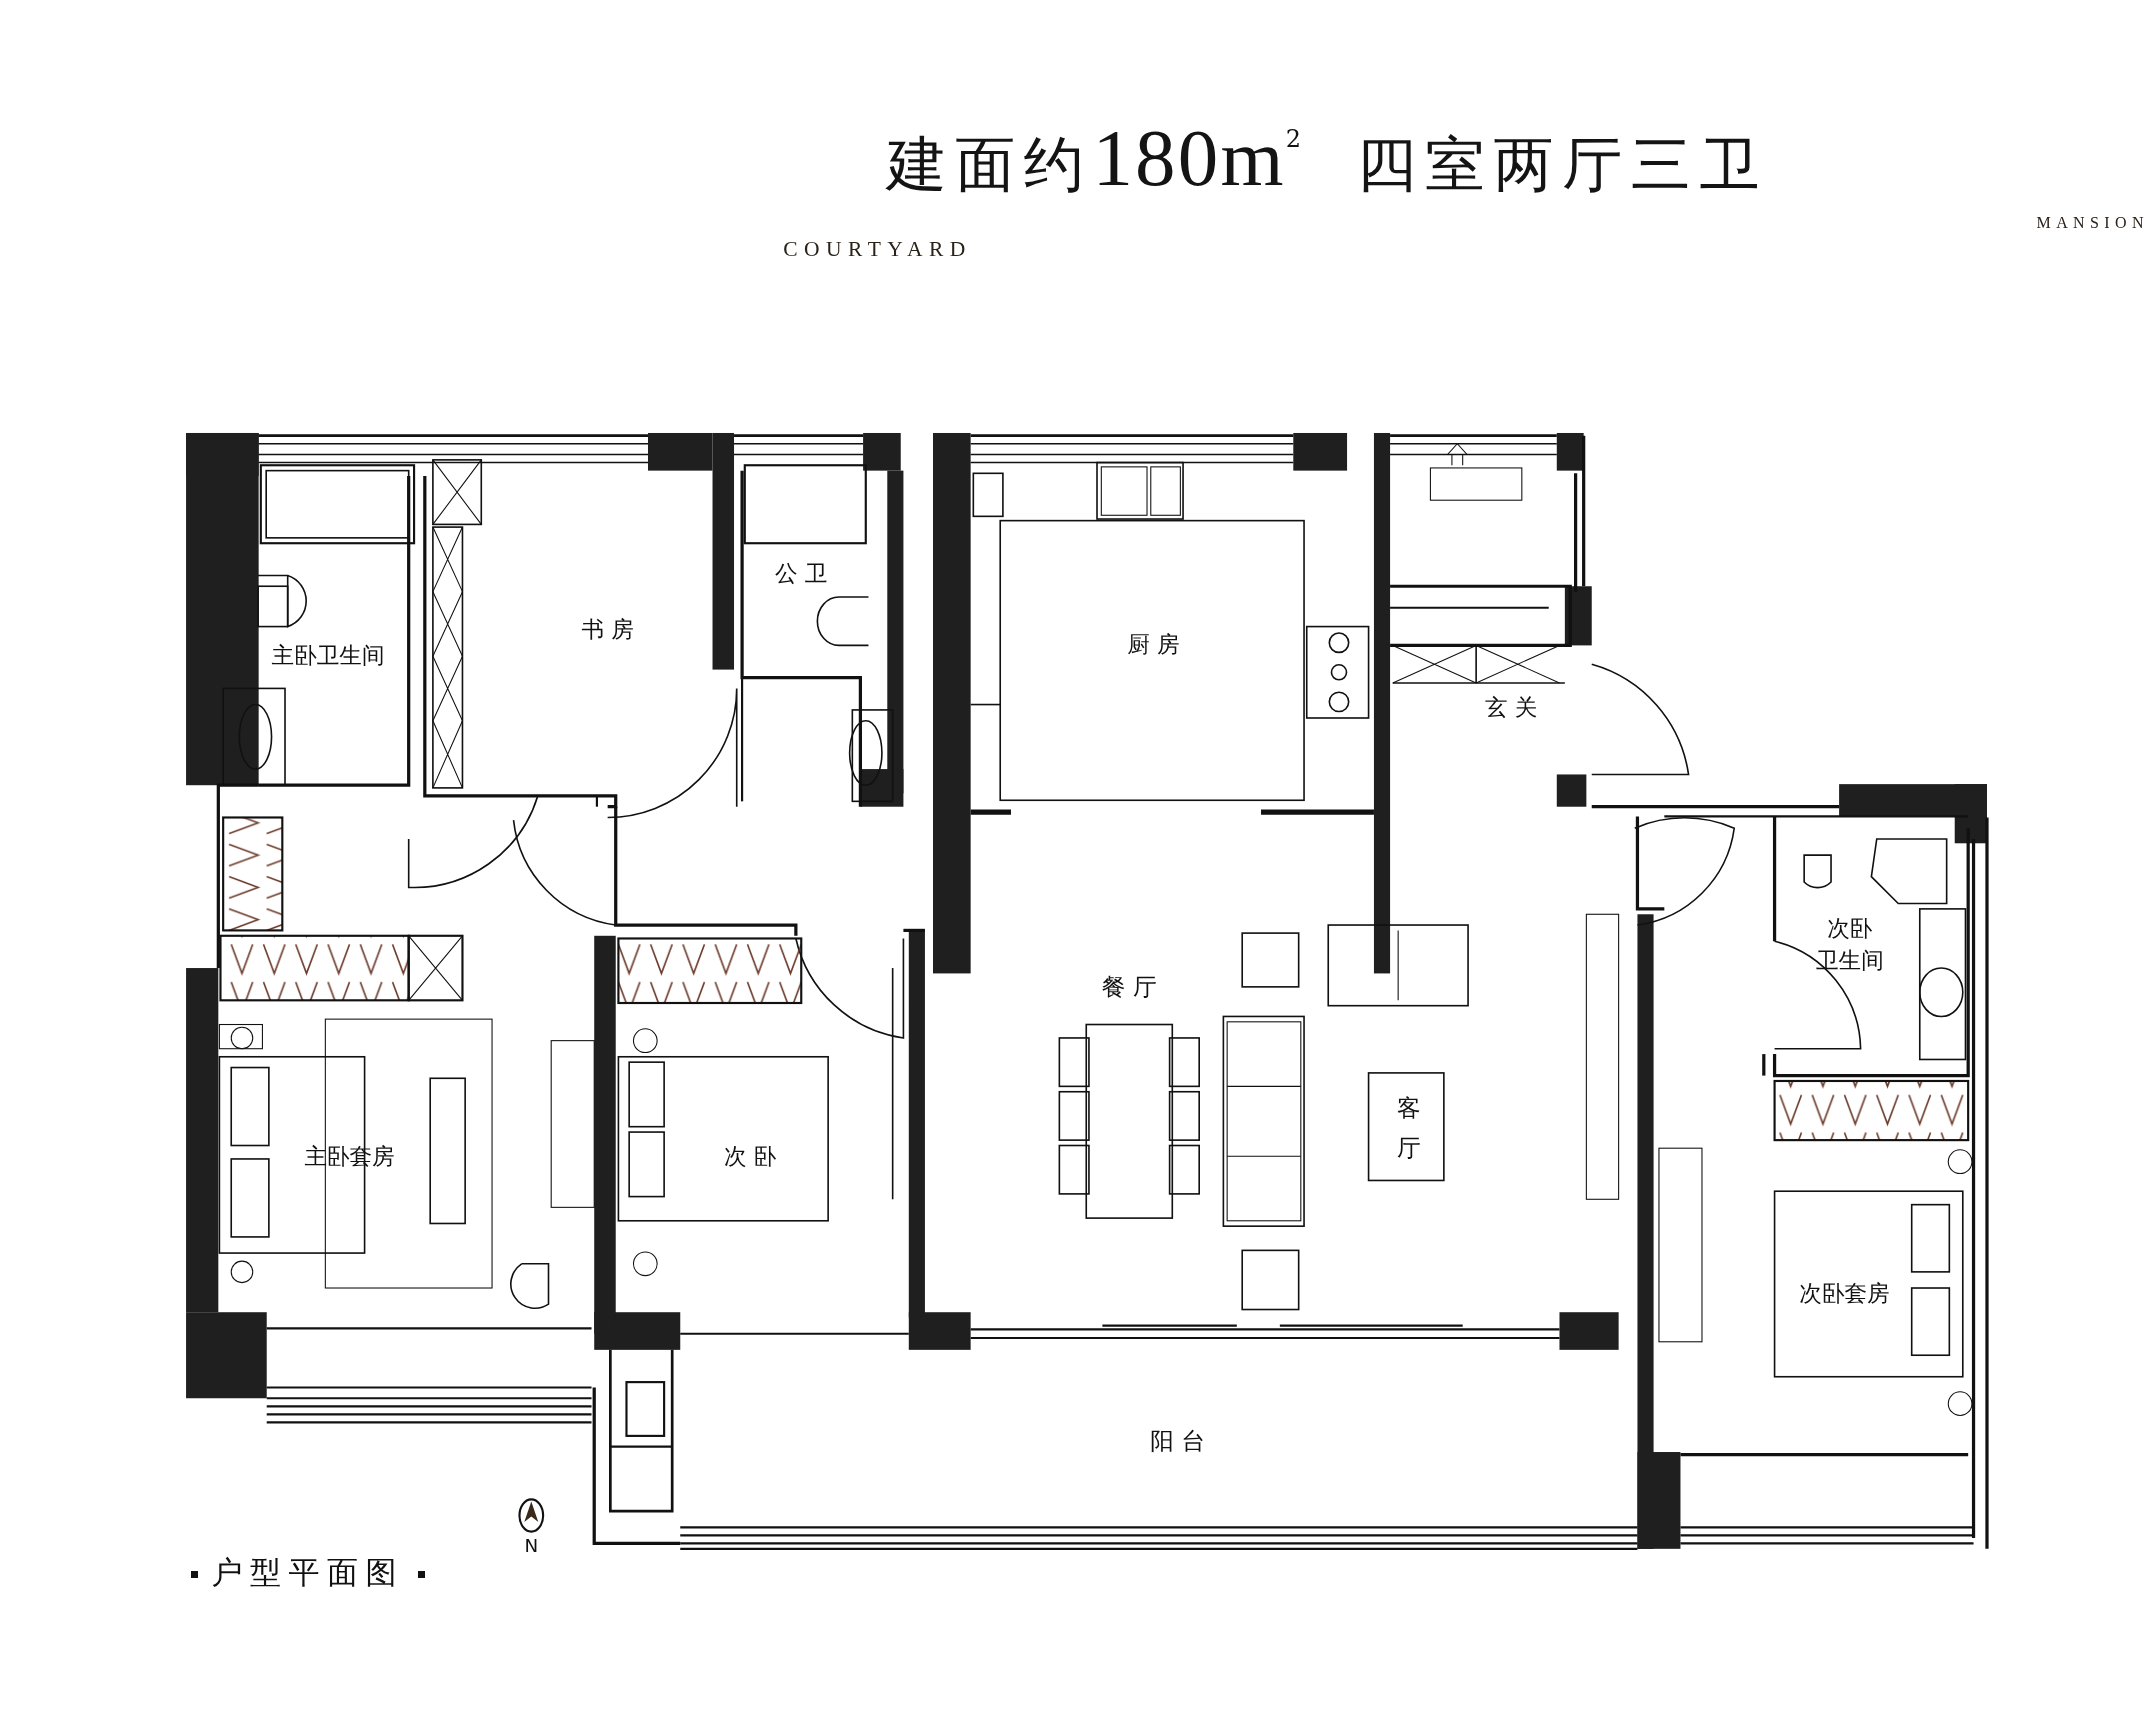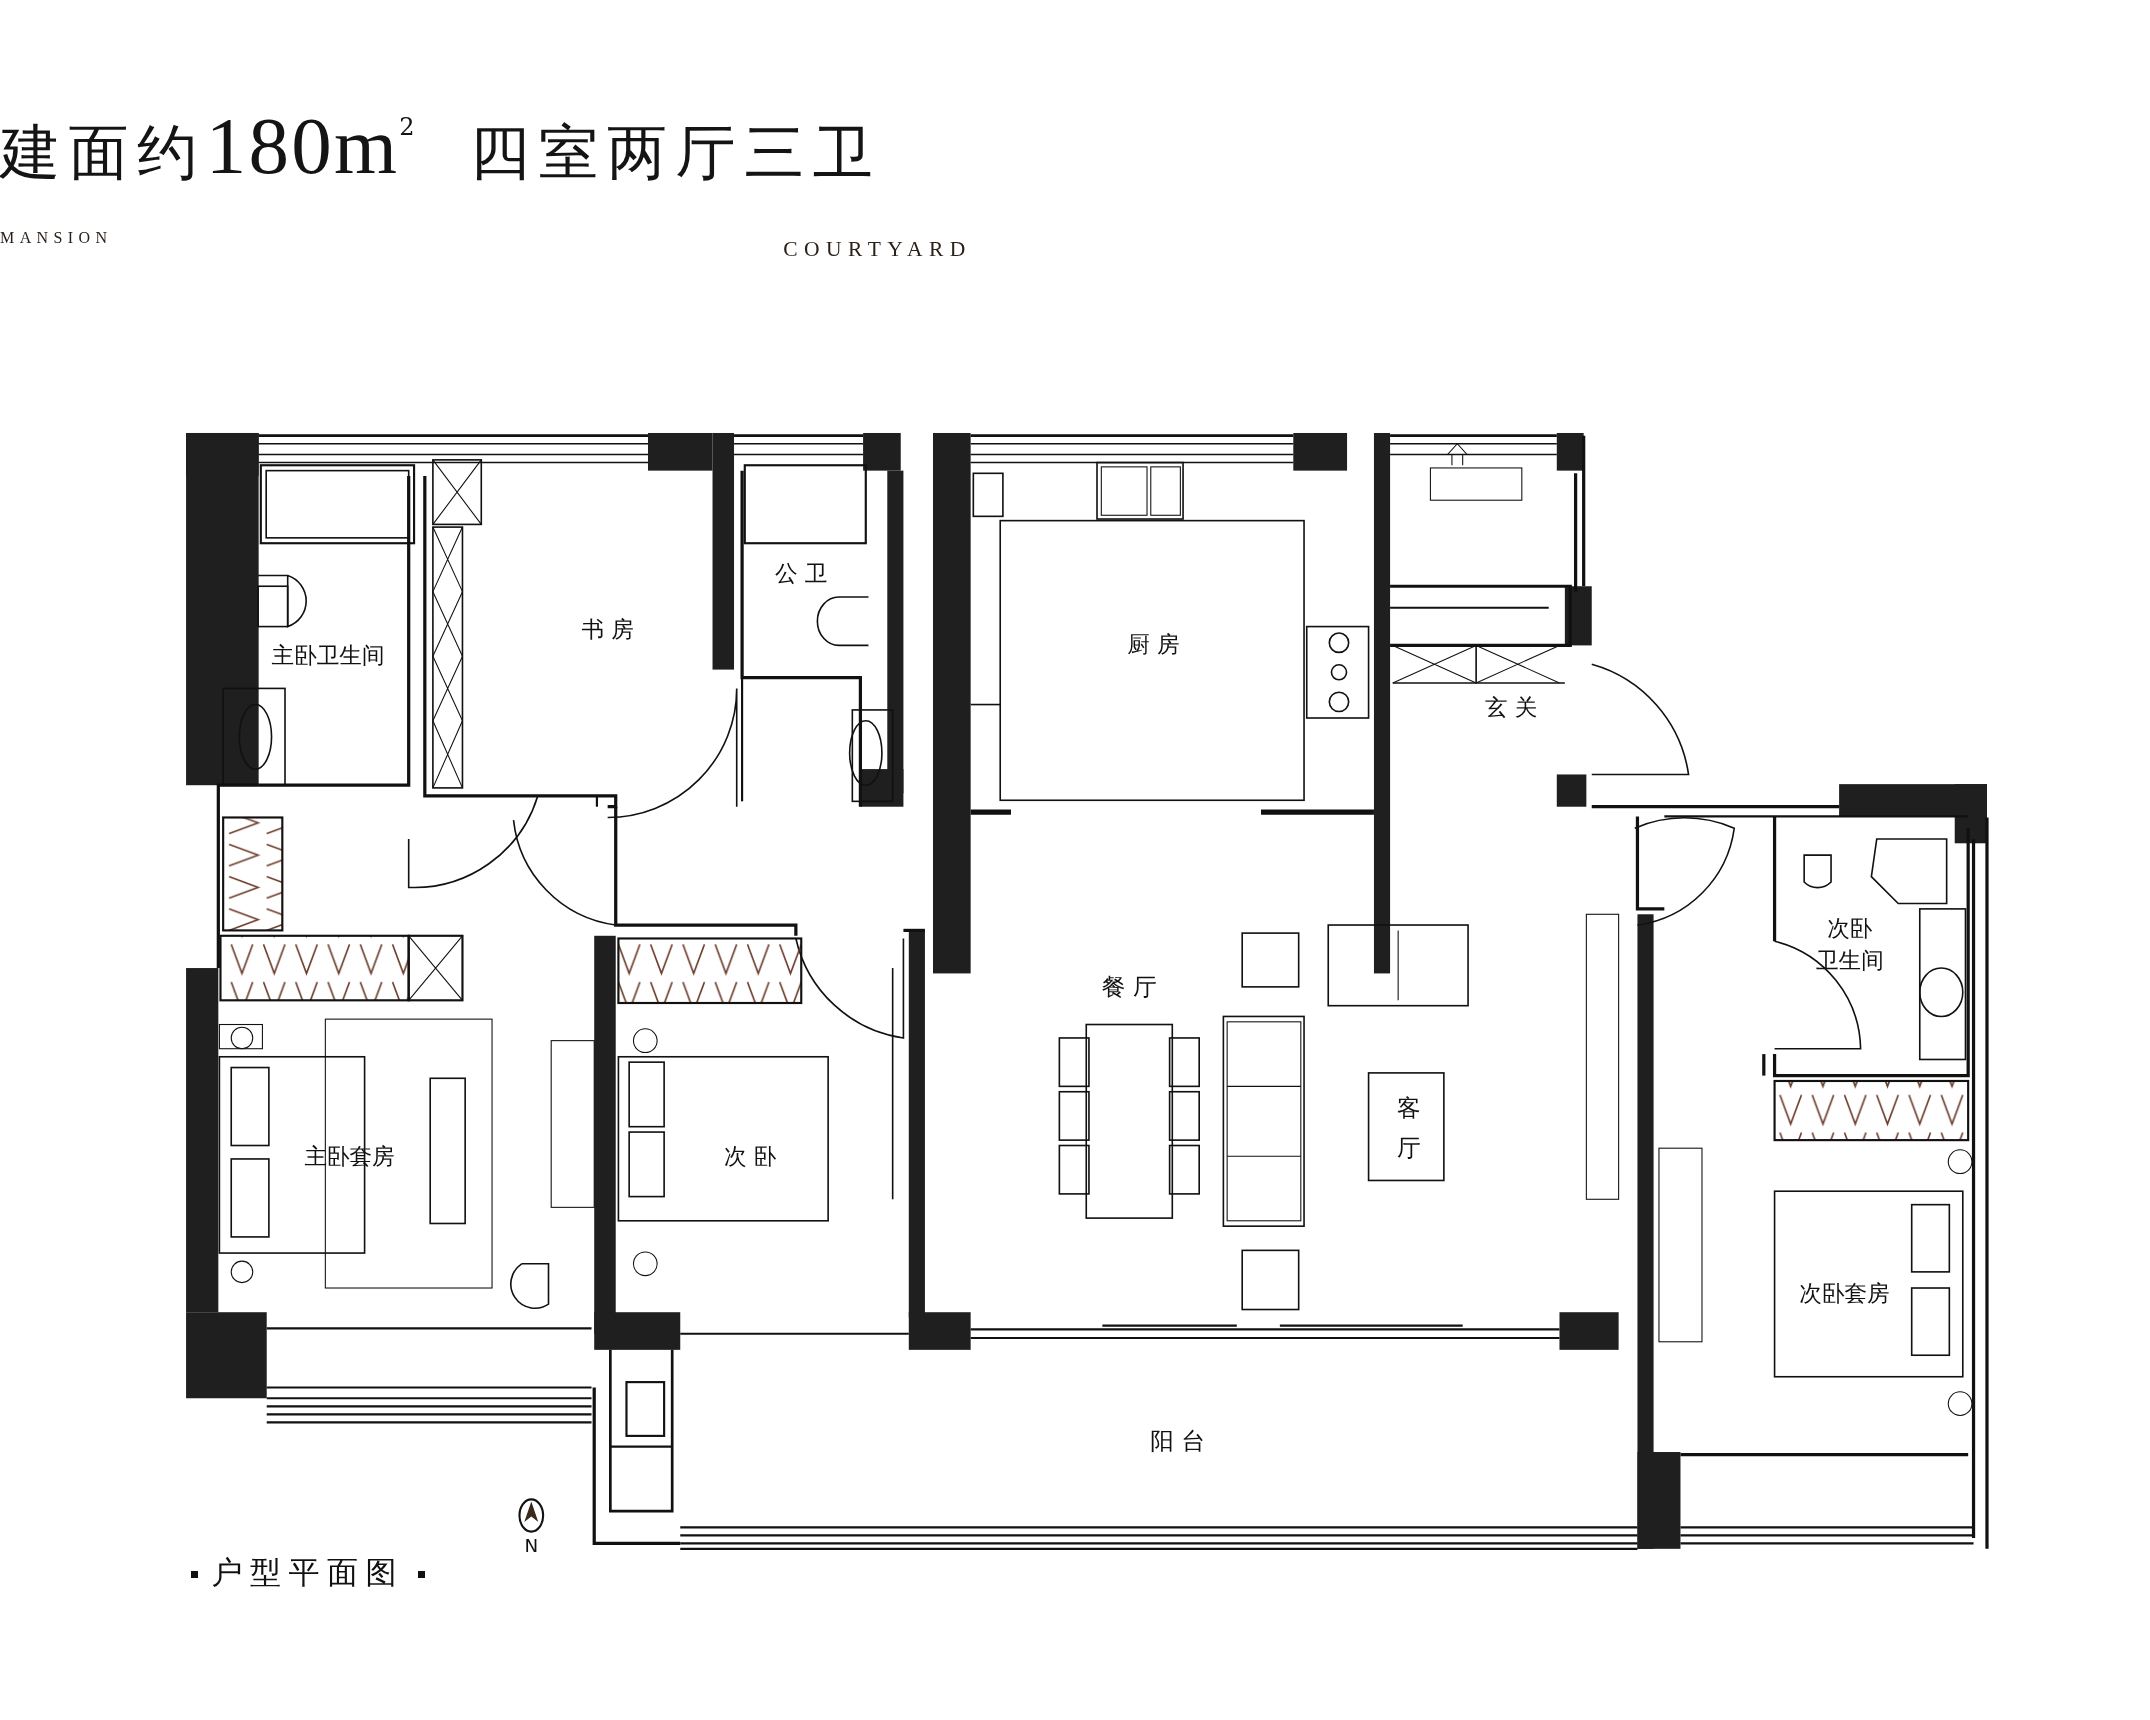--- a/index.html
+++ b/index.html
@@ -1,21 +1,21 @@
 <!DOCTYPE html>
 <html style="font-size:8.6px"><head>
 <meta charset="utf-8">
 <style>
   html,body{margin:0;padding:0;background:#ffffff;}
   body{width:2151px;height:1721px;position:relative;overflow:hidden;font-family:"DejaVu Sans","Liberation Sans",sans-serif;color:#111;}
   .abs{position:absolute;}
-  #title{position:absolute;left:0;width:1768px;top:100px;text-align:left;font-family:"DejaVu Serif","Liberation Serif",serif;font-size:60px;letter-spacing:8.6px;color:#141414;white-space:nowrap;}
+  #title{position:absolute;left:0;width:1768px;top:112px;text-align:right;font-family:"DejaVu Serif","Liberation Serif",serif;font-size:60px;letter-spacing:8.6px;color:#141414;white-space:nowrap;}
   #title .num{font-size:81px;letter-spacing:2.2px;font-family:"Liberation Serif",serif;}
   #title sup{font-size:24px;vertical-align:38px;letter-spacing:0;}
-  .logo1{position:absolute;left:0;width:2149px;top:214px;text-align:left;font-family:"Liberation Serif",serif;font-size:16px;letter-spacing:5.4px;color:#2a2118;margin-top:15px;}
+  .logo1{position:absolute;left:0;width:2149px;top:214px;text-align:right;font-family:"Liberation Serif",serif;font-size:16px;letter-spacing:5.4px;color:#2a2118;}
   .logo2{position:absolute;left:0;width:1755px;top:237px;text-align:center;font-family:"Liberation Serif",serif;font-size:21.5px;letter-spacing:6.5px;color:#2a2118;}
   svg text{font-family:"DejaVu Sans","Liberation Sans",sans-serif;fill:#111;}
   .legend{position:absolute;left:177px;top:1512px;font-size:31px;letter-spacing:7.5px;color:#111;white-space:nowrap;margin-top:40px;}
   .legend .dot{display:inline-block;width:6.5px;height:6.5px;background:#111;vertical-align:middle;margin:0 14px;}
 </style>
 </head>
 <body>
 
 <div id="title">
   <span>建面约</span><span class="num">180</span><span class="num">m</span><sup>2</sup>&nbsp;&nbsp;<span>四室两厅三卫</span>

